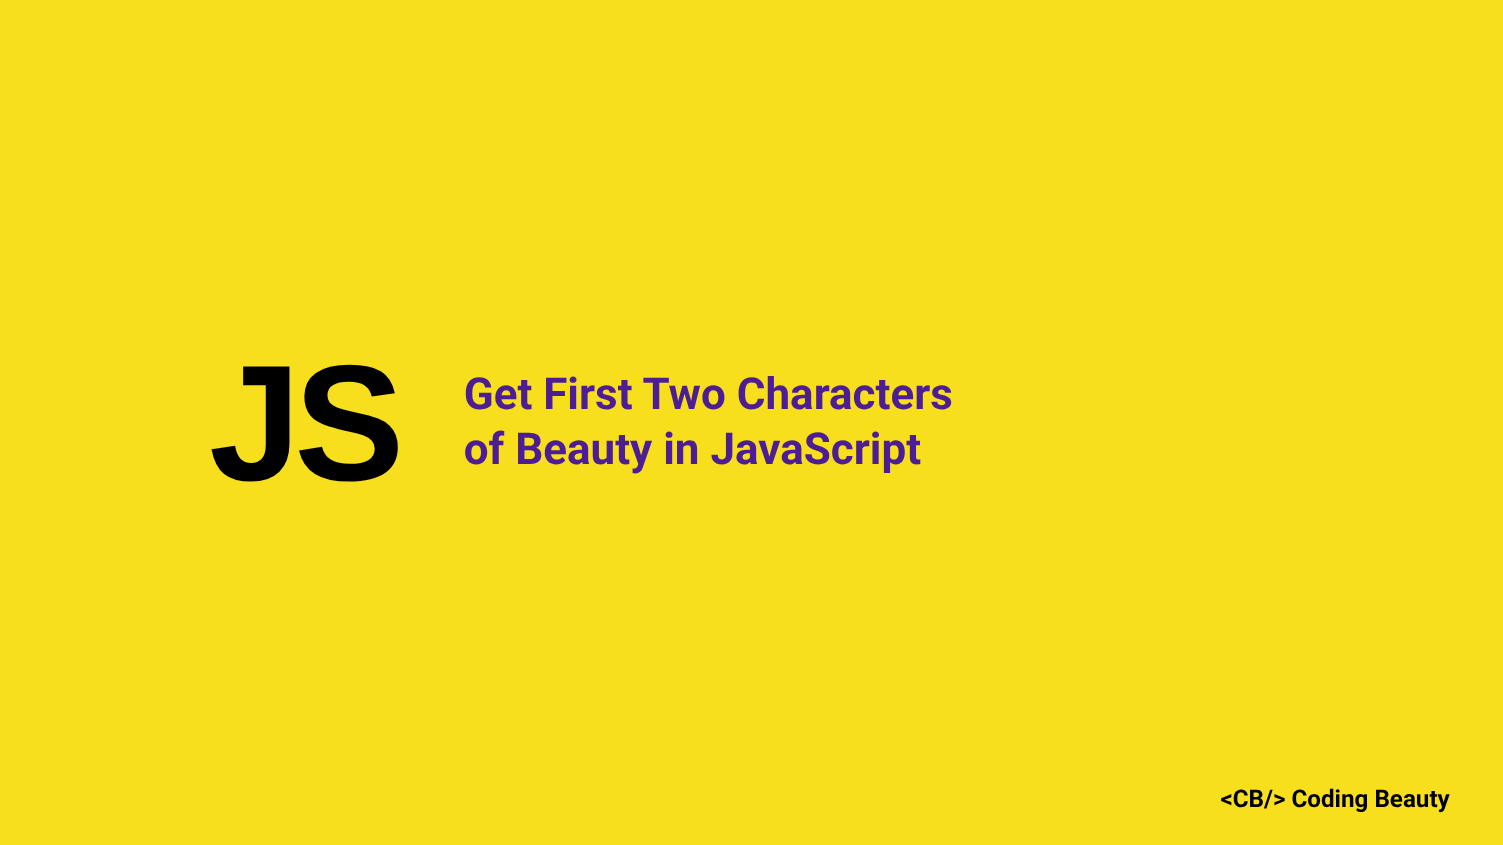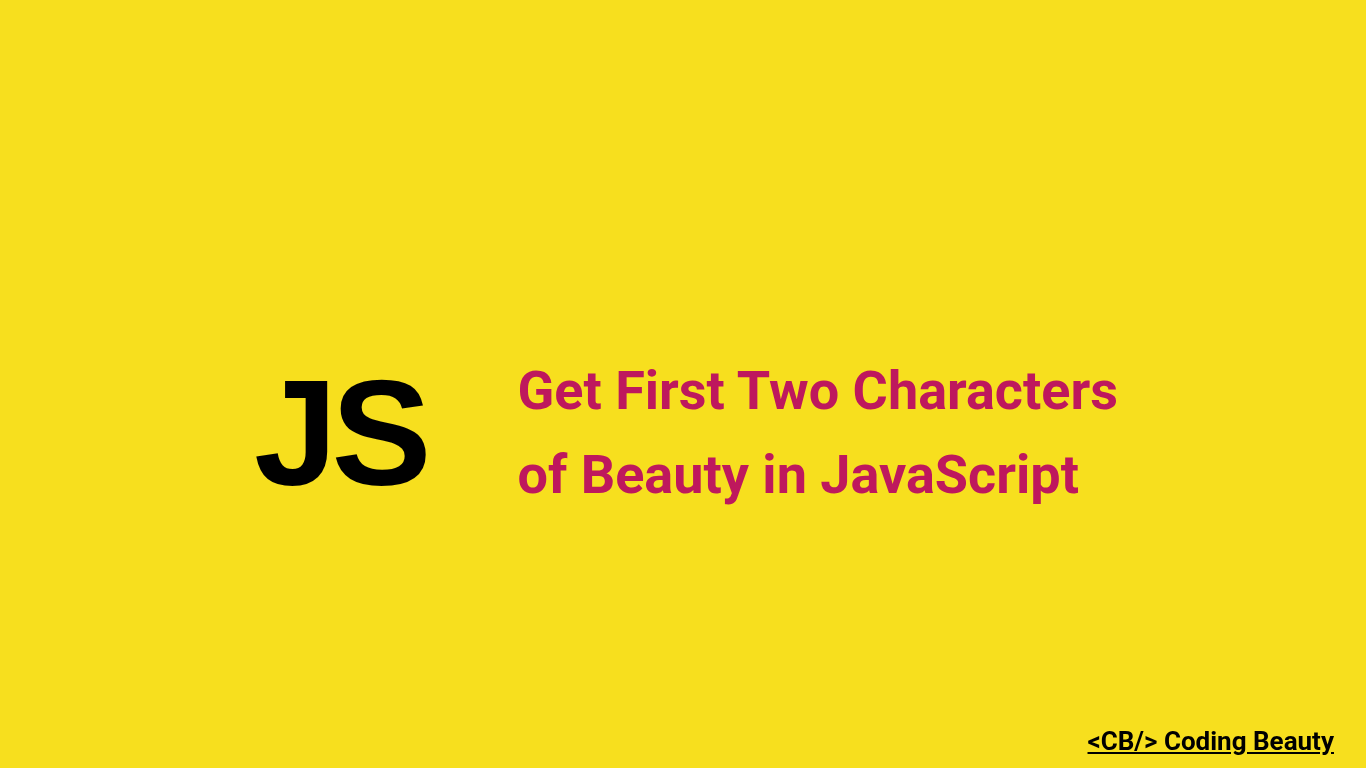--- a/index.html
+++ b/index.html
@@ -1,16 +1,16 @@
 <!DOCTYPE html>
 <html><head>
   <meta charset="utf-8">
   <style>
     * {
-      margin: 16px;
+      margin: 0;
       padding: 0;
       box-sizing: border-box;
     }
     body {
       width: 1366px;
       height: 768px;
       background: #f7df1e;
       font-family: 'Segoe UI', -apple-system, BlinkMacSystemFont, Roboto, 'Helvetica Neue', Arial, sans-serif;
       position: relative;
       overflow: hidden;
@@ -26,33 +26,32 @@
     .js-badge {
       font-size: 150px;
       font-weight: 900;
       color: #000;
       letter-spacing: -6px;
       line-height: 1;
       margin-right: 60px;
       font-family: 'Segoe UI', Arial, sans-serif;
     }
     .title {
-      font-size: 54px;
+      font-size: 40px;
       font-weight: 700;
-      color: #be185d;
+      color: #4c1d95;
       line-height: 1.25;
     }
     .branding {
       position: absolute;
       right: 48px;
       bottom: 28px;
-      font-size: 26px;
+      font-size: 22px;
       font-weight: 700;
       color: #000;
-      text-decoration: underline;
     }
   </style>
 </head>
 <body>
 
 <div class="content">
   <div class="js-badge">JS</div>
   <div class="title">
     <div>Get First Two Characters</div>
     <div>of Beauty in JavaScript</div>

